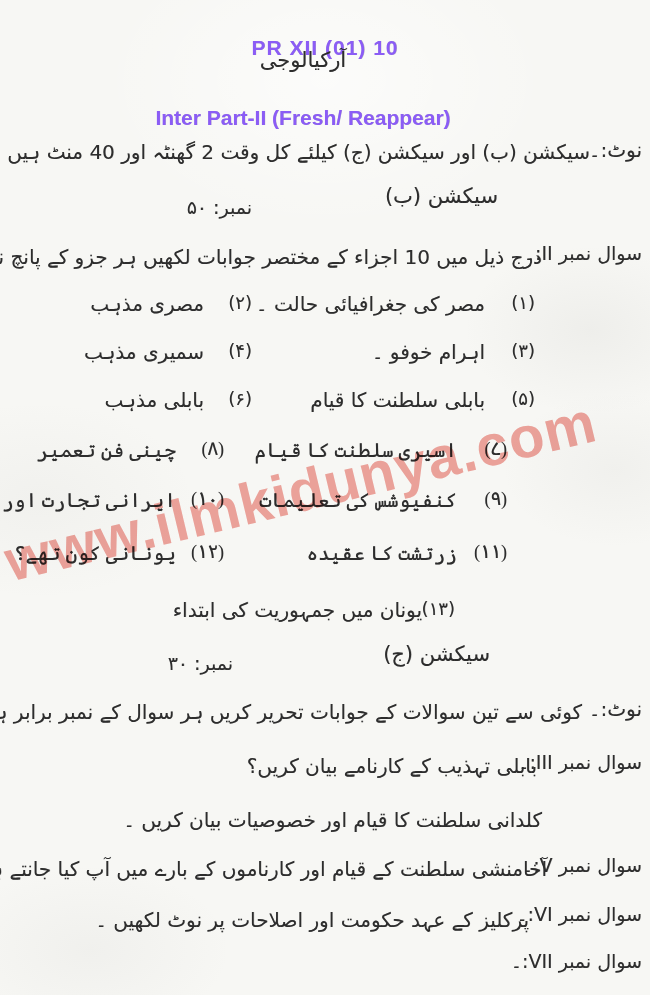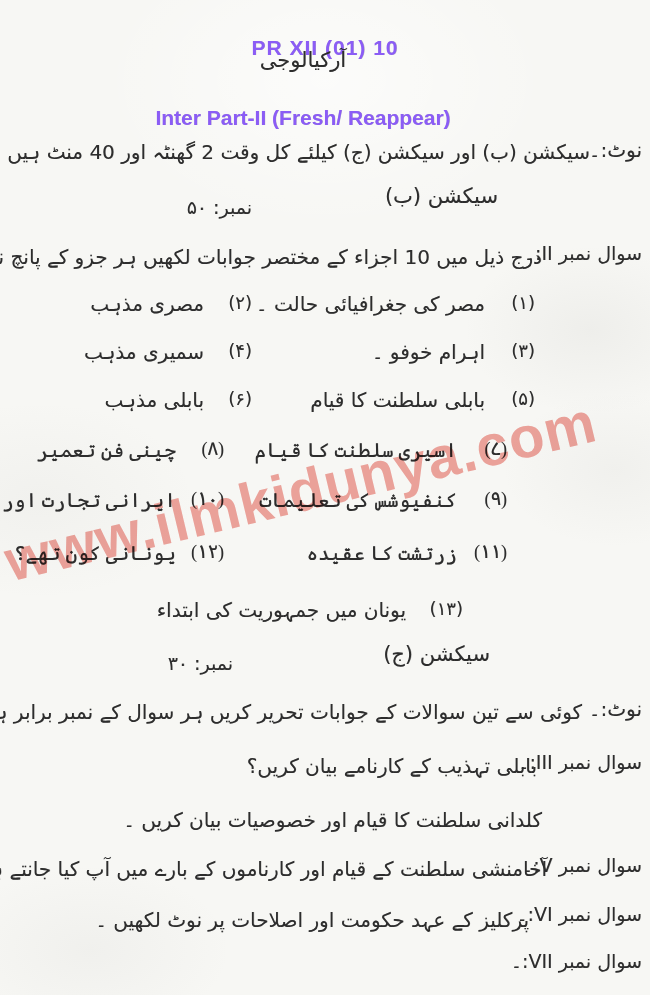--- a/index.html
+++ b/index.html
@@ -122,22 +122,22 @@
     <span class="num colB">(۱۰)</span>
     <span class="ur itxt colBt">ایرانی تجارت اور درآمدات</span>
   </div>
   <div class="row shift" style="top:541px;">
     <span class="num colA">(۱۱)</span>
     <span class="ur itxt colAt">زرتشت کا عقیدہ</span>
     <span class="num colB">(۱۲)</span>
     <span class="ur itxt colBt">یونانی کون تھے؟</span>
   </div>
   <div class="row" style="top:598px;">
-    <span class="num" style="right:187px;">(۱۳)</span>
-    <span class="ur itxt" style="right:244px;">یونان میں جمہوریت کی ابتداء</span>
+    <span class="num" style="right:195px;">(۱۳)</span>
+    <span class="ur itxt" style="right:228px;">یونان میں جمہوریت کی ابتداء</span>
   </div>
 
   <div class="abs ur sec-title" style="top:642px;right:160px;">سیکشن (ج)</div>
   <div class="abs ur sec-marks" style="top:652px;right:417px;">نمبر: ۳۰</div>
 
   <div class="abs ur note-label" style="top:697px;right:8px;">نوٹ:۔</div>
   <div class="abs ur body-text" style="top:700px;right:68px;">کوئی سے تین سوالات کے جوابات تحریر کریں ہر سوال کے نمبر برابر ہیں ۔</div>
 
   <div class="abs ur q-label" style="top:751px;">سوال نمبر III:۔</div>
   <div class="abs ur q-body" style="top:754px;right:113px;">بابلی تہذیب کے کارنامے بیان کریں؟</div>

